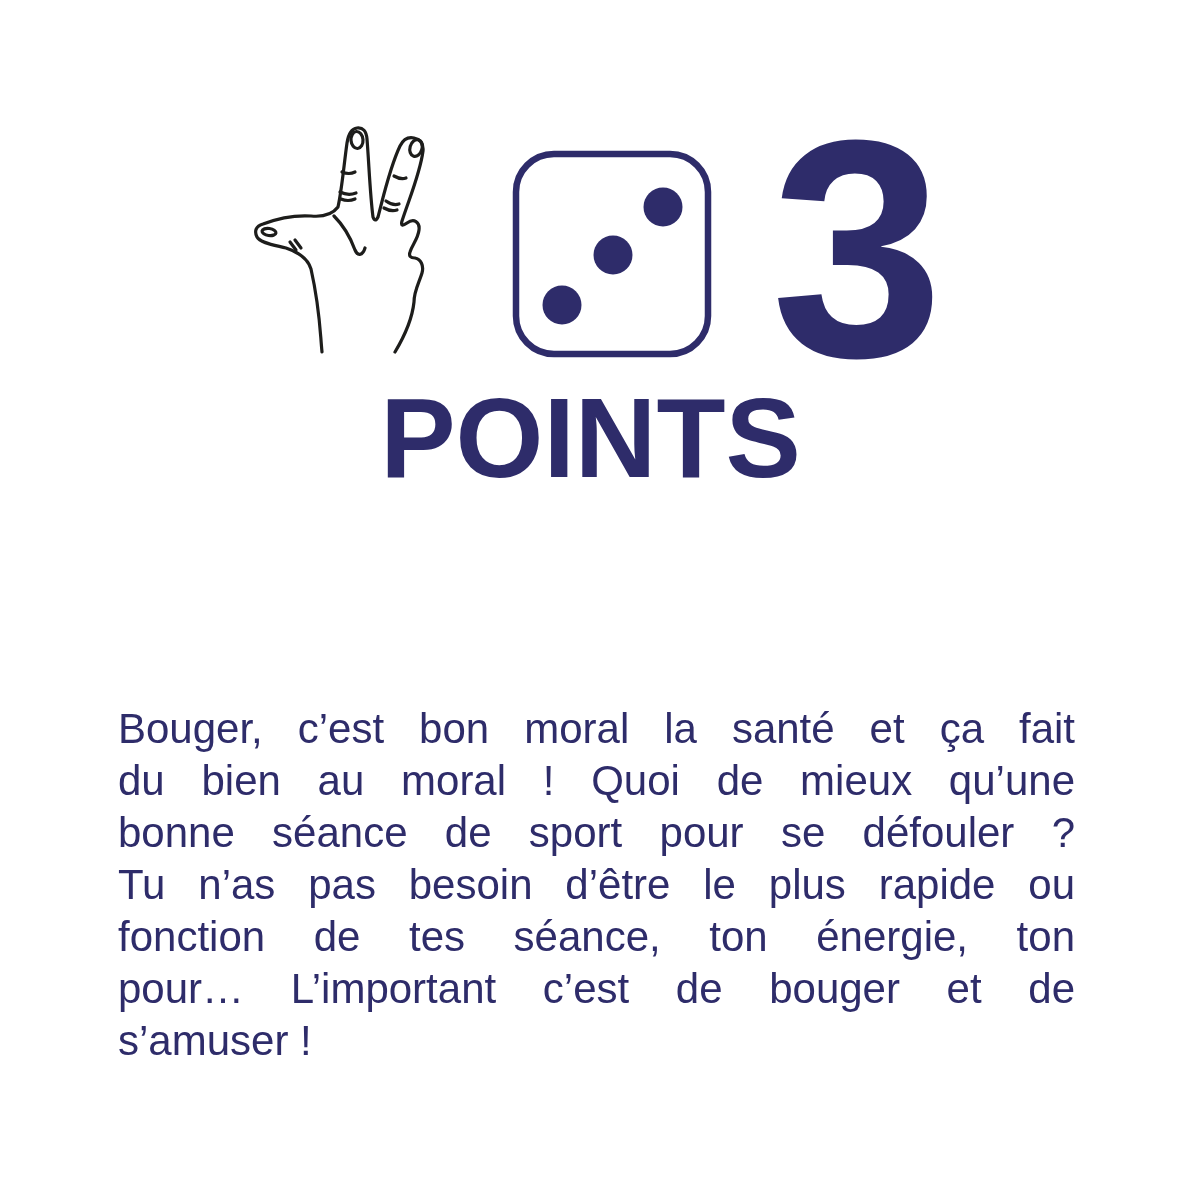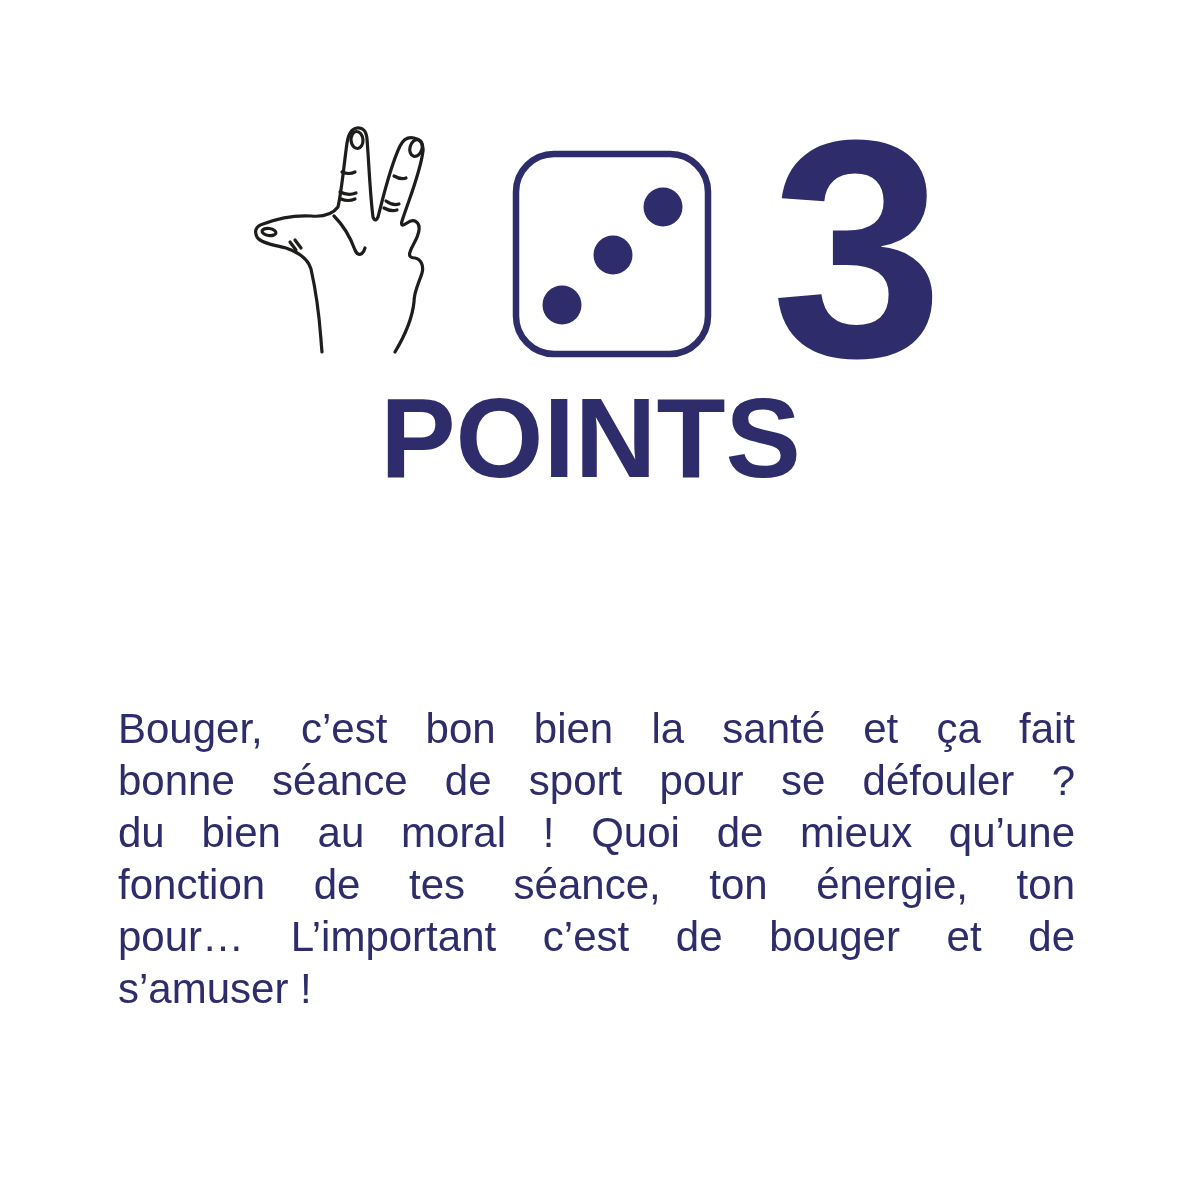--- a/index.html
+++ b/index.html
@@ -151,21 +151,22 @@
     <circle class="dice-dot" cx="101" cy="105" r="19.5"></circle>
     <circle class="dice-dot" cx="151" cy="57" r="19.5"></circle>
   </svg>
 
   <div class="big-number">3</div>
 
   <div class="points-label">POINTS</div>
 
 
   <div class="body-paragraph">
-    <div class="body-line">Bouger, c’est bon bien la santé et ça fait</div>
+    <div class="body-line">Bouger, c’est bon moral la santé et ça fait</div>
+    <div class="body-line">du bien au moral ! Quoi de mieux qu’une</div>
     <div class="body-line">bonne séance de sport pour se défouler ?</div>
-    <div class="body-line">du bien au moral ! Quoi de mieux qu’une</div>
+    <div class="body-line">Tu n’as pas besoin d’être le plus rapide ou</div>
     <div class="body-line">fonction de tes séance, ton énergie, ton</div>
     <div class="body-line">pour… L’important c’est de bouger et de</div>
     <div class="body-line last">s’amuser !</div>
   </div>
 
 </div>
 
 </body></html>

